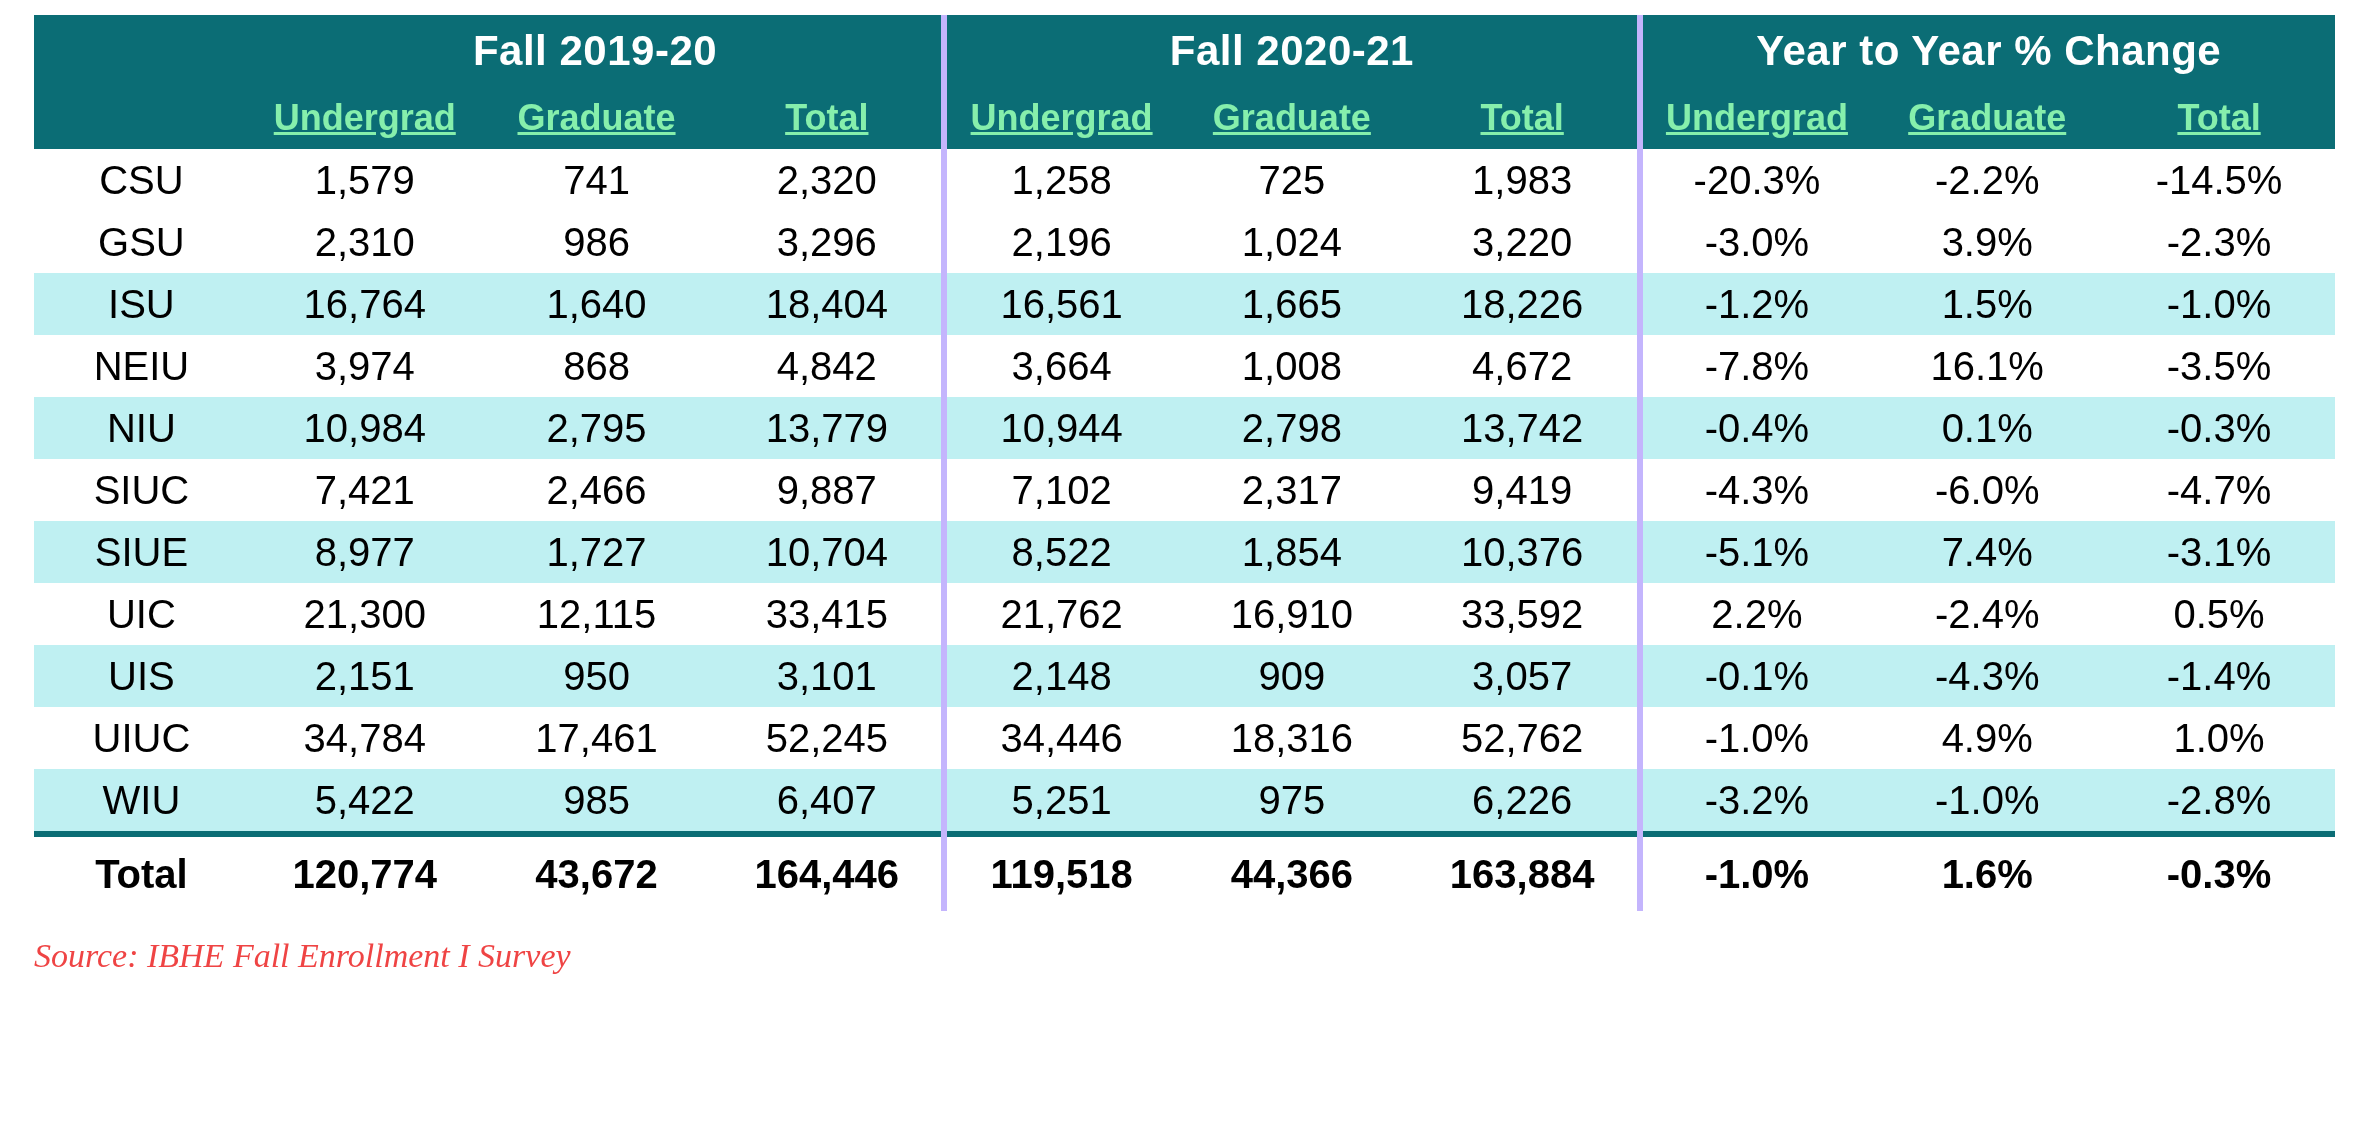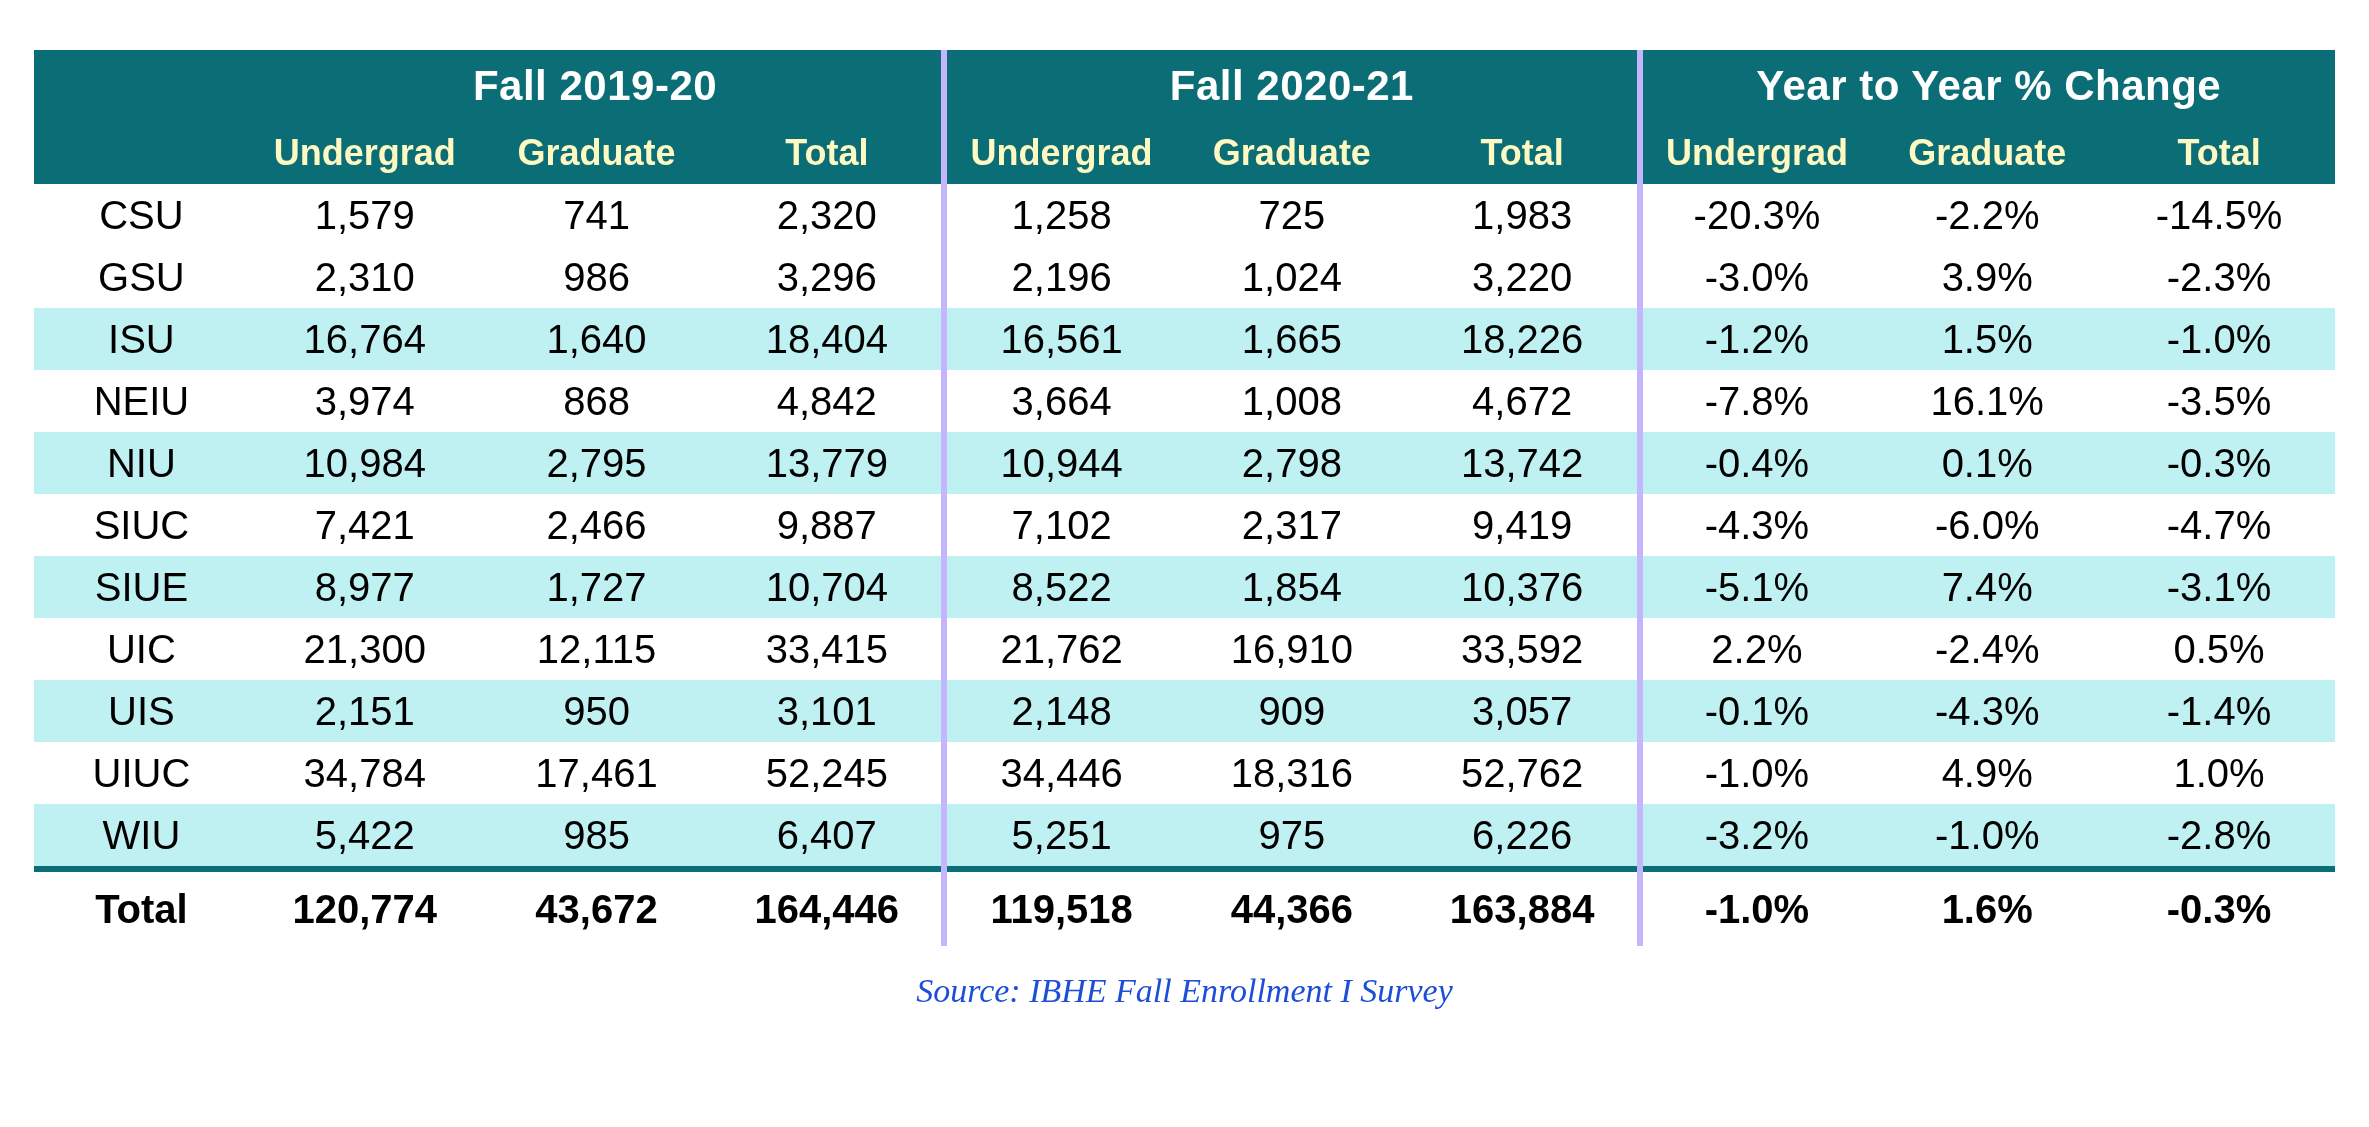--- a/index.html
+++ b/index.html
@@ -12,21 +12,21 @@
     height: 1127px;
     font-family: "Liberation Sans", sans-serif;
     color: #000000;
     overflow: hidden;
   }
   .page {
     position: relative;
     width: 2369px;
     height: 1127px;
     box-sizing: border-box;
-    padding: 50px 34px 0 34px;
+    padding: 15px 34px 0 34px;
   }
   table.enroll {
     border-collapse: collapse;
     width: 2301px;
     table-layout: fixed;
   }
   table.enroll td, table.enroll th {
     padding: 0;
     margin: 0;
   }
@@ -36,26 +36,27 @@
     color: #ffffff;
     font-size: 42px;
     font-weight: bold;
     height: 72px;
     line-height: 72px;
     text-align: center;
     letter-spacing: 0.5px;
   }
   thead tr.subrow th {
     background: #0b6d75;
-    color: #fef9c3;
+    color: #86efac;
     font-size: 36px;
     font-weight: bold;
     height: 62px;
     line-height: 62px;
     text-align: center;
+    text-decoration: underline;
   }
   thead tr.subrow th.blank {
     background: #0b6d75;
   }
   
   tbody td {
     font-size: 40px;
     height: 62px;
     line-height: 62px;
     text-align: center;
@@ -76,26 +77,25 @@
   
   tbody tr.totalrow td {
     font-weight: bold;
     border-top: 6px solid #0b6d75;
     background: #ffffff;
     height: 74px;
     line-height: 74px;
     font-size: 40px;
   }
   .source {
-    text-align: center;
     font-size: 34px;
     font-style: italic;
     font-family: "Liberation Serif", serif;
     margin-top: 26px;
-    color: #1d4ed8;
+    color: #ef4444;
   }
   col.c-inst { width: 165px; }
   col.c-num  { width: 178px; }
   col.c-pct  { width: 178px; }
 </style>
 </head>
 <body>
 
 <div class="page">
   <table class="enroll">

